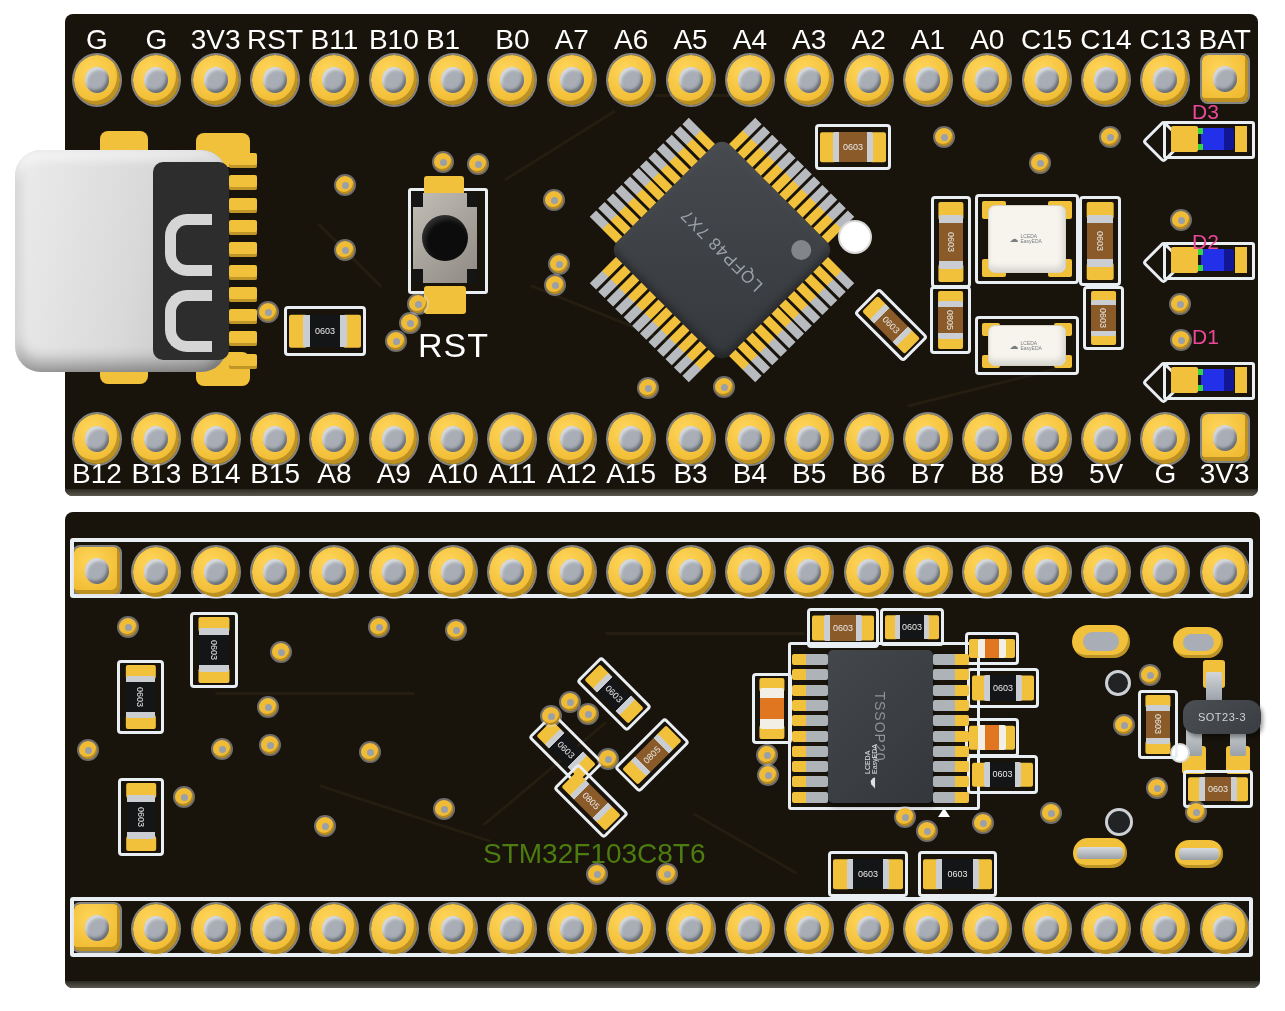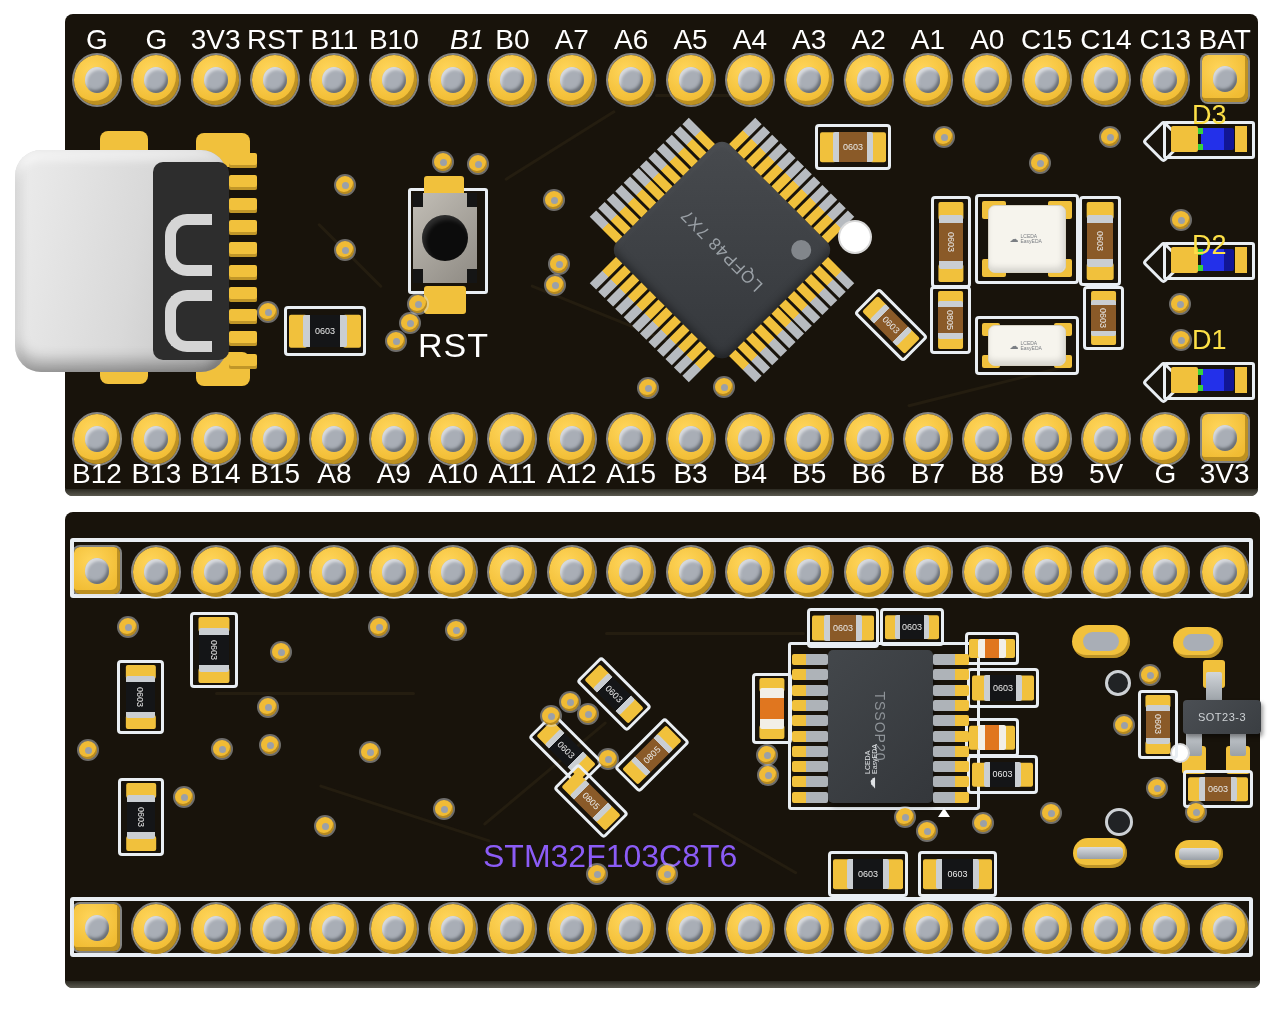--- a/index.html
+++ b/index.html
@@ -43,51 +43,51 @@
 .logo .cl{font-size:9px}
 .logo .lt{font-size:5px;line-height:5px;width:24px}
 .led{position:absolute;width:108px;height:40px}
 .led .tip{position:absolute;left:2px;top:7px;width:25px;height:25px;border:3px solid #e9eef3;transform:rotate(45deg);border-radius:4px}
 .led .lbar{position:absolute;left:17px;top:2px;width:86px;height:32px;border:3px solid #e9eef3;border-radius:3px}
 .led .pl{position:absolute;left:25px;top:7px;width:27px;height:26px;background:#f1c13c;border-radius:2px}
 .led .pr{position:absolute;left:89px;top:7px;width:12px;height:26px;background:#f1c13c}
 .led .bb{position:absolute;left:55px;top:9px;width:33px;height:22px;background:linear-gradient(to right,#2330ea 0 70%,#111695 70%);border-radius:2px}
 .led .g{position:absolute;left:52px;width:5px;height:6px;background:#37d43c}
 .led .g1{top:9px}.led .g2{top:25px}
-.ledlbl{position:absolute;color:#fde047;font-size:27px}
+.ledlbl{position:absolute;color:#ec4899;font-size:21px}
 .rst-body{position:absolute;background:linear-gradient(135deg,#c2beb6,#8e8a83);border-radius:4px}
 .bcorn{position:absolute;width:10px;height:14px;background:#151515}
 .rst-circle{position:absolute;left:9px;top:22px;width:46px;height:46px;border-radius:50%;background:#0c0c0c;box-shadow:inset 3px 4px 5px rgba(255,255,255,.15)}
 .rstlbl{position:absolute;color:#fff;font-size:34px;letter-spacing:1px}
 #lqfp{position:absolute;left:577px;top:156px;width:160px;height:160px;transform:rotate(45deg)}
 .qbody{position:absolute;inset:0;border-radius:12px;background:linear-gradient(135deg,#474a4e,#35383c);box-shadow:inset -3px -3px 8px rgba(0,0,0,.4),inset 3px 3px 6px rgba(255,255,255,.06)}
 .qtext{position:absolute;inset:0;display:flex;align-items:center;justify-content:center;transform:rotate(180deg);color:#9aa0a6;font-size:17px;letter-spacing:1px}
 .qdot{position:absolute;top:14px;right:14px;width:20px;height:20px;border-radius:50%;background:#82868b}
 .qpin{position:absolute}
 .qtop{width:9px;height:37px;top:-37px;background:linear-gradient(to top,#f1c13c 0 52%,#b7bbc0 52%)}
 .qbot{width:9px;height:37px;bottom:-37px;background:linear-gradient(to bottom,#f1c13c 0 52%,#b7bbc0 52%)}
 .qleft{width:37px;height:9px;left:-37px;background:linear-gradient(to left,#f1c13c 0 52%,#b7bbc0 52%)}
 .qright{width:37px;height:9px;right:-37px;background:linear-gradient(to right,#f1c13c 0 52%,#b7bbc0 52%)}
 .holew{position:absolute;border-radius:50%;background:#fff;box-shadow:0 0 0 2px #d9d9d9}
-.title{position:absolute;color:#8b5cf6;font-size:32px}
+.title{position:absolute;color:#4d7c0f;font-size:28px}
 .tbody{position:absolute;background:linear-gradient(135deg,#43474b,#34373b);border-radius:5px;box-shadow:2px 3px 5px rgba(0,0,0,.45)}
 .ttext{position:absolute;inset:0;display:flex;align-items:center;justify-content:center;transform:rotate(90deg);color:#8f9499;font-size:14px;letter-spacing:1px}
 .brand{position:absolute;left:8px;top:96px;width:70px;height:16px;transform:rotate(-90deg);display:flex;align-items:center;gap:3px;color:#dfe2e5}
 .brand .cl{font-size:12px}
 .brand .bt{font-size:7px;line-height:7px;width:34px}
 .tpin{position:absolute;height:11px;border-radius:2px}
 .tleft{background:linear-gradient(to right,#f1c13c 0 38%,#aeb3b8 38%)}
 .tright{background:linear-gradient(to left,#f1c13c 0 38%,#aeb3b8 38%)}
 .tri{position:absolute;width:0;height:0;border-left:6px solid transparent;border-right:6px solid transparent;border-bottom:9px solid #fff}
 .tvia{position:absolute;border-radius:50%;background:#212325;border:3px solid #cdd1d5}
 .oval{position:absolute;border-radius:999px;background:#f1c13c;display:flex;box-shadow:inset -2px -3px 0 rgba(110,78,8,.4)}
 .oval i{margin:auto;width:62%;height:56%;border-radius:999px;background:#a9aeb6}
 .oval.bar i{width:84%;height:42%;border-radius:4px;background:linear-gradient(#d8dbdf,#9aa0a7)}
 .leg{position:absolute;background:linear-gradient(to bottom,#d2d6da,#9aa0a6);border-radius:2px}
-.sot-body{position:absolute;background:linear-gradient(135deg,#4b4f54,#3a3e42);border-radius:4px;display:flex;align-items:center;justify-content:center;box-shadow:2px 3px 4px rgba(0,0,0,.4)}
+.sot-body{position:absolute;background:linear-gradient(135deg,#4b4f54,#3a3e42);border-radius:13px;display:flex;align-items:center;justify-content:center;box-shadow:2px 3px 4px rgba(0,0,0,.4)}
 .sotlbl{color:#cfd3d6;font-size:11px;letter-spacing:.5px}
 #usb{position:absolute;left:15px;top:128px;width:265px;height:260px}
 #usb .tab{position:absolute;background:#f1c13c;border-radius:8px}
 #usb .shell{position:absolute;left:0;top:22px;width:212px;height:222px;border-radius:26px;background:linear-gradient(100deg,#ececec 0%,#d9d9d9 55%,#bfbfbf 100%);box-shadow:inset 0 10px 10px rgba(255,255,255,.6),inset 0 -12px 14px rgba(0,0,0,.28),inset -6px 0 10px rgba(0,0,0,.2)}
 #usb .insert{position:absolute;left:138px;top:34px;width:76px;height:198px;background:#2d2d2d;border-radius:10px}
 #usb .prong{position:absolute;width:36px;height:40px;border:11px solid #d5d5d5;border-right:0;border-radius:22px 0 0 22px}
 #usb .upin{position:absolute;left:214px;width:28px;height:15px;background:#f1c13c;border-radius:2px;box-shadow:inset 0 -3px 0 rgba(120,85,10,.4)}
 </style>
 </head>
 <body>
@@ -297,21 +297,21 @@
         <div class="hole"></div>
       </div>
       <div class="pinlabel" style="left: 269.4px; top: 10px;">B11</div>
       <div class="pth" style="left: 305.8px; top: 41px;">
         <div class="hole"></div>
       </div>
       <div class="pinlabel" style="left: 328.8px; top: 10px;">B10</div>
       <div class="pth" style="left: 365.1px; top: 41px;">
         <div class="hole"></div>
       </div>
-      <div class="pinlabel" style="left: 402px; top: 10px; font-style: italic;">B1</div>
+      <div class="pinlabel" style="left: 378px; top: 10px;">B1</div>
       <div class="pth" style="left: 424.4px; top: 41px;">
         <div class="hole"></div>
       </div>
       <div class="pinlabel" style="left: 447.4px; top: 10px;">B0</div>
       <div class="pth" style="left: 483.8px; top: 41px;">
         <div class="hole"></div>
       </div>
       <div class="pinlabel" style="left: 506.8px; top: 10px;">A7</div>
       <div class="pth" style="left: 543.1px; top: 41px;">
         <div class="hole"></div>

